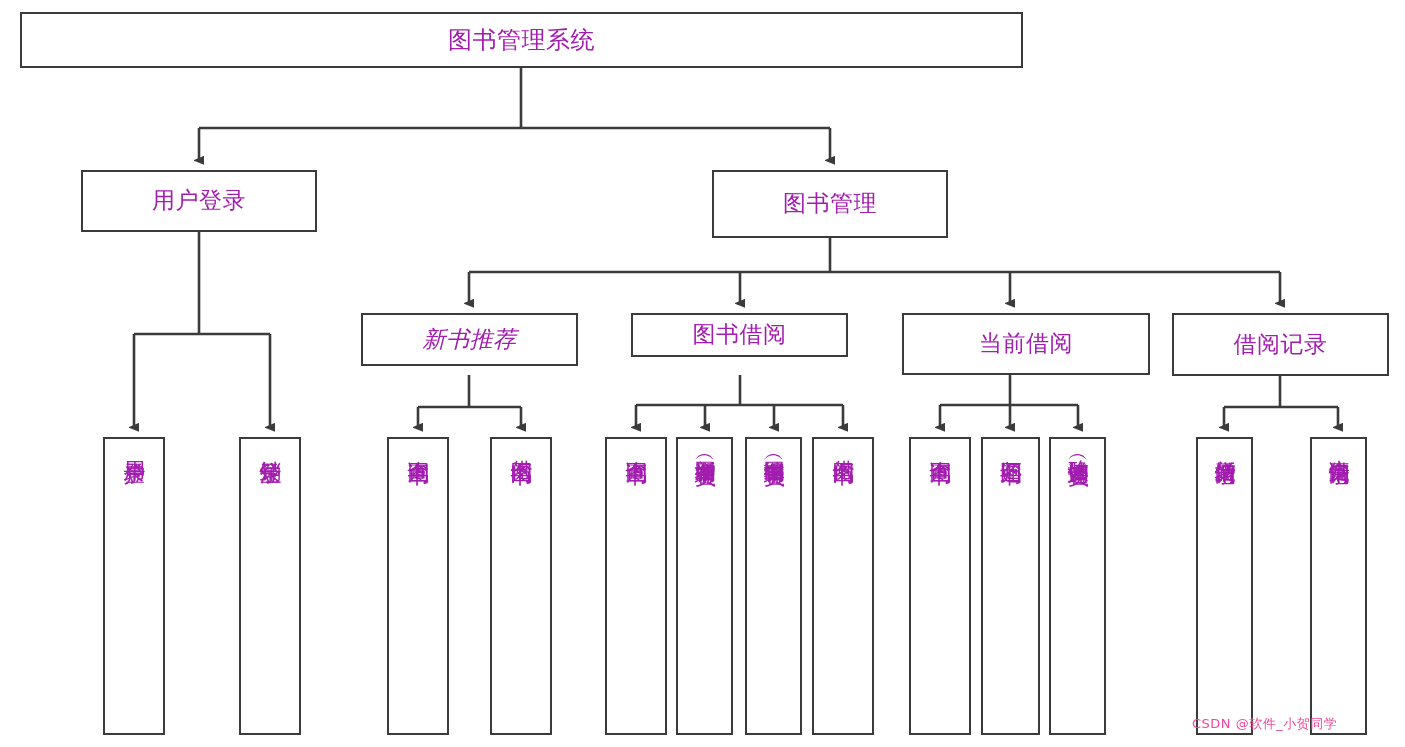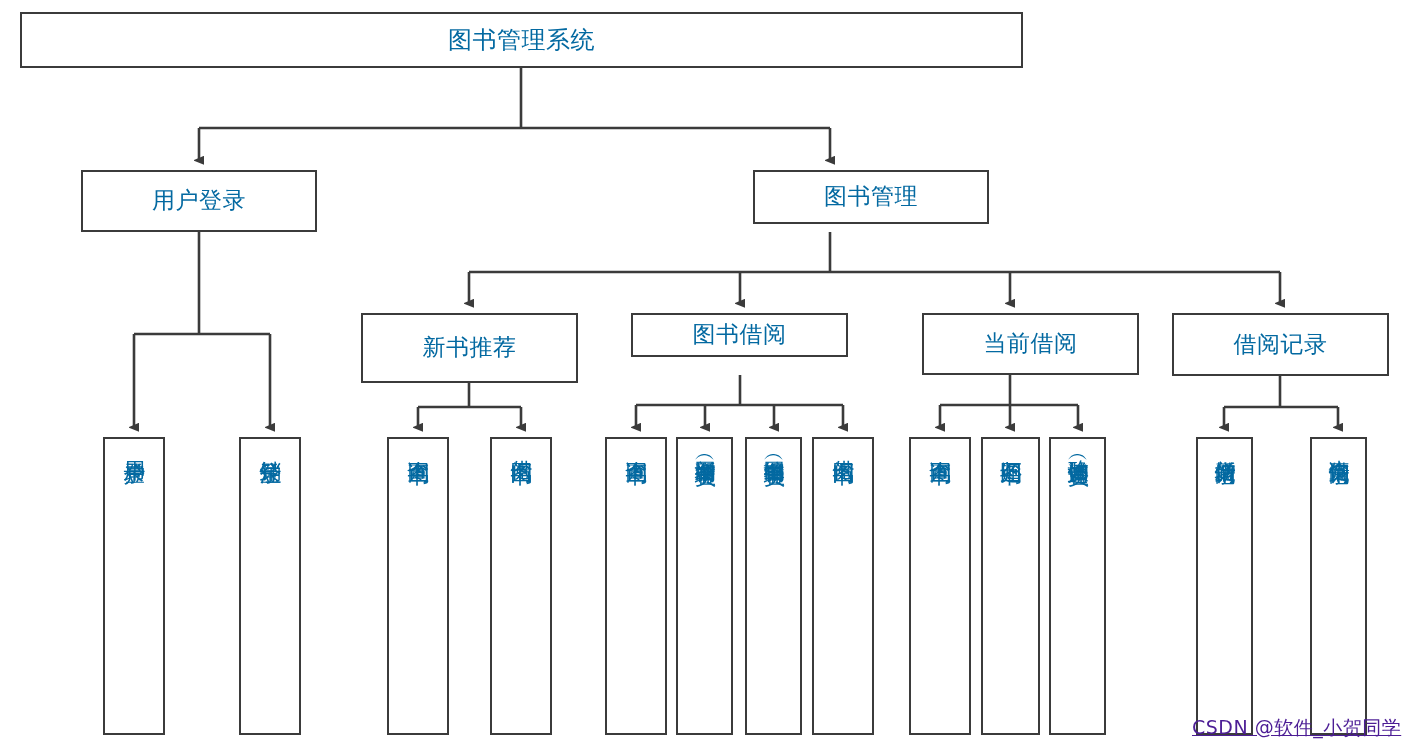--- a/index.html
+++ b/index.html
@@ -27,21 +27,21 @@
     pointer-events: none;
   }
   .node {
     position: absolute;
     box-sizing: border-box;
     background: #ffffff;
     border: 2.5px solid #3b3b3b;
     display: flex;
     align-items: center;
     justify-content: center;
-    color: #0369a1;
+    color: #a21caf;
     z-index: 2;
   }
   .node-label {
     display: block;
     text-align: center;
     line-height: 1.18;
     white-space: nowrap;
   }
   
   .node.horiz .node-label {
@@ -64,26 +64,25 @@
     line-height: 1.22;
     letter-spacing: 1px;
     white-space: nowrap;
   }
   .node.vert.tall-text .node-label {
     font-size: 21px;
   }
   .watermark {
     position: absolute;
     z-index: 5;
-    color: #4c1d95;
-    font-size: 19px;
+    color: #ec4899;
+    font-size: 13px;
     letter-spacing: 0.5px;
     white-space: nowrap;
     user-select: none;
-    text-decoration: underline;
   }
 </style>
 </head>
 <body>
 
 <div id="diagram-root">
 
   <svg id="edge-layer" viewBox="0 0 1405 747" width="1405" height="747" xmlns="http://www.w3.org/2000/svg">
     <defs>
       <marker id="arrowhead" markerWidth="10" markerHeight="10" refX="4.2" refY="5" orient="auto" markerUnits="userSpaceOnUse">
@@ -148,31 +147,31 @@
     </g>
   </svg>
 
   <div class="node horiz root" style="left:20px; top:12px; width:1003px; height:56px;">
     <span class="node-label">图书管理系统</span>
   </div>
 
   <div class="node horiz" style="left:81px; top:170px; width:236px; height:62px;">
     <span class="node-label">用户登录</span>
   </div>
-  <div class="node horiz" style="left:712px; top:170px; width:236px; height:54px;margin-left:41px;">
+  <div class="node horiz" style="left:712px; top:170px; width:236px; height:68px;">
     <span class="node-label">图书管理</span>
   </div>
 
-  <div class="node horiz" style="left:361px; top:313px; width:217px; height:70px;">
+  <div class="node horiz" style="left:361px; top:313px; width:217px; height:53px;font-style:italic;">
     <span class="node-label">新书推荐</span>
   </div>
   <div class="node horiz" style="left:631px; top:313px; width:217px; height:44px;">
     <span class="node-label">图书借阅</span>
   </div>
-  <div class="node horiz" style="left:902px; top:313px; width:217px; height:62px;margin-left:20px;">
+  <div class="node horiz" style="left:902px; top:313px; width:248px; height:62px;">
     <span class="node-label">当前借阅</span>
   </div>
   <div class="node horiz" style="left:1172px; top:313px; width:217px; height:63px;">
     <span class="node-label">借阅记录</span>
   </div>
 
   <div class="node vert" style="left:103px; top:437px; width:62px; height:298px;">
     <span class="node-label">用户登录</span>
   </div>
   <div class="node vert" style="left:239px; top:437px; width:62px; height:298px;">

